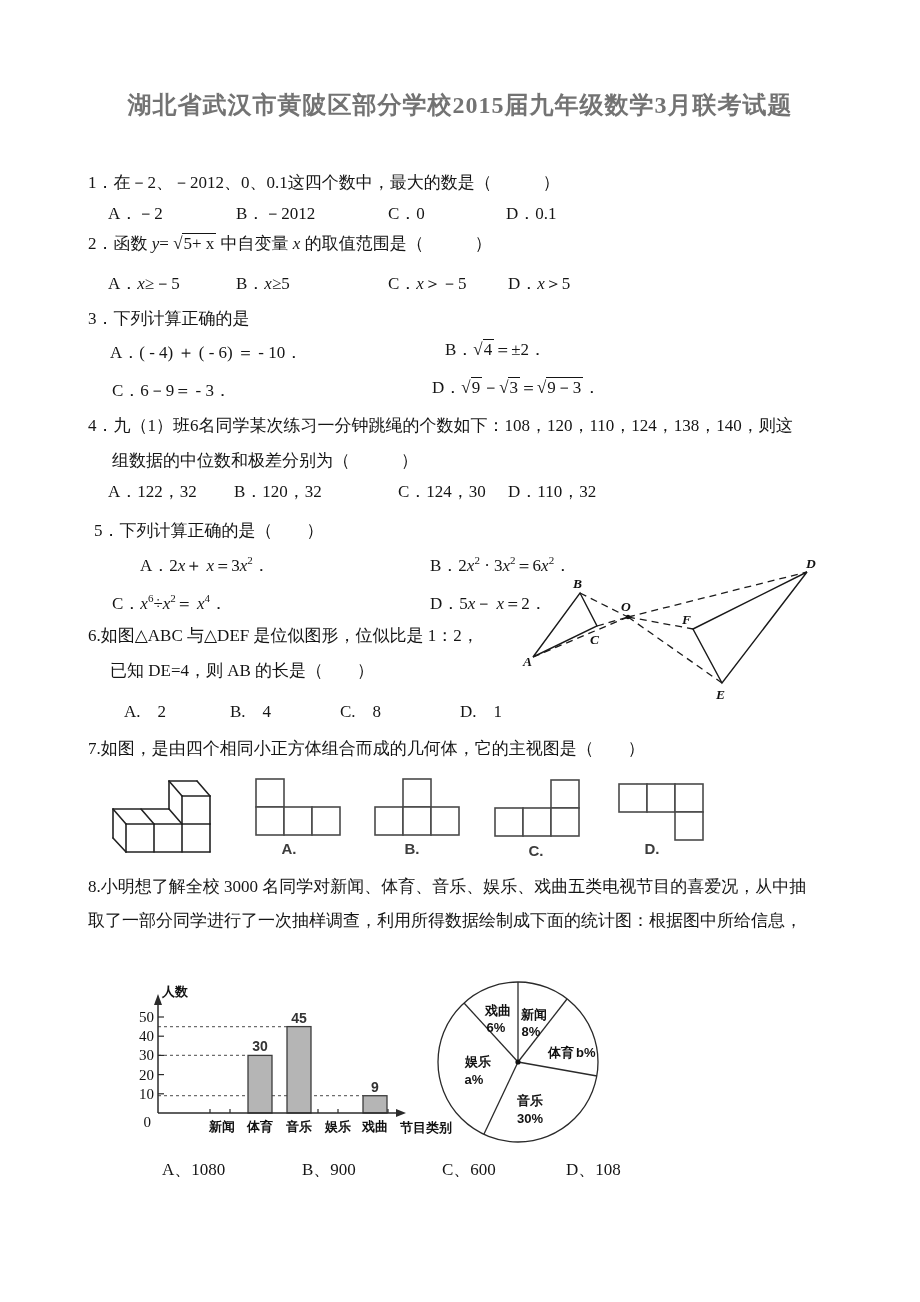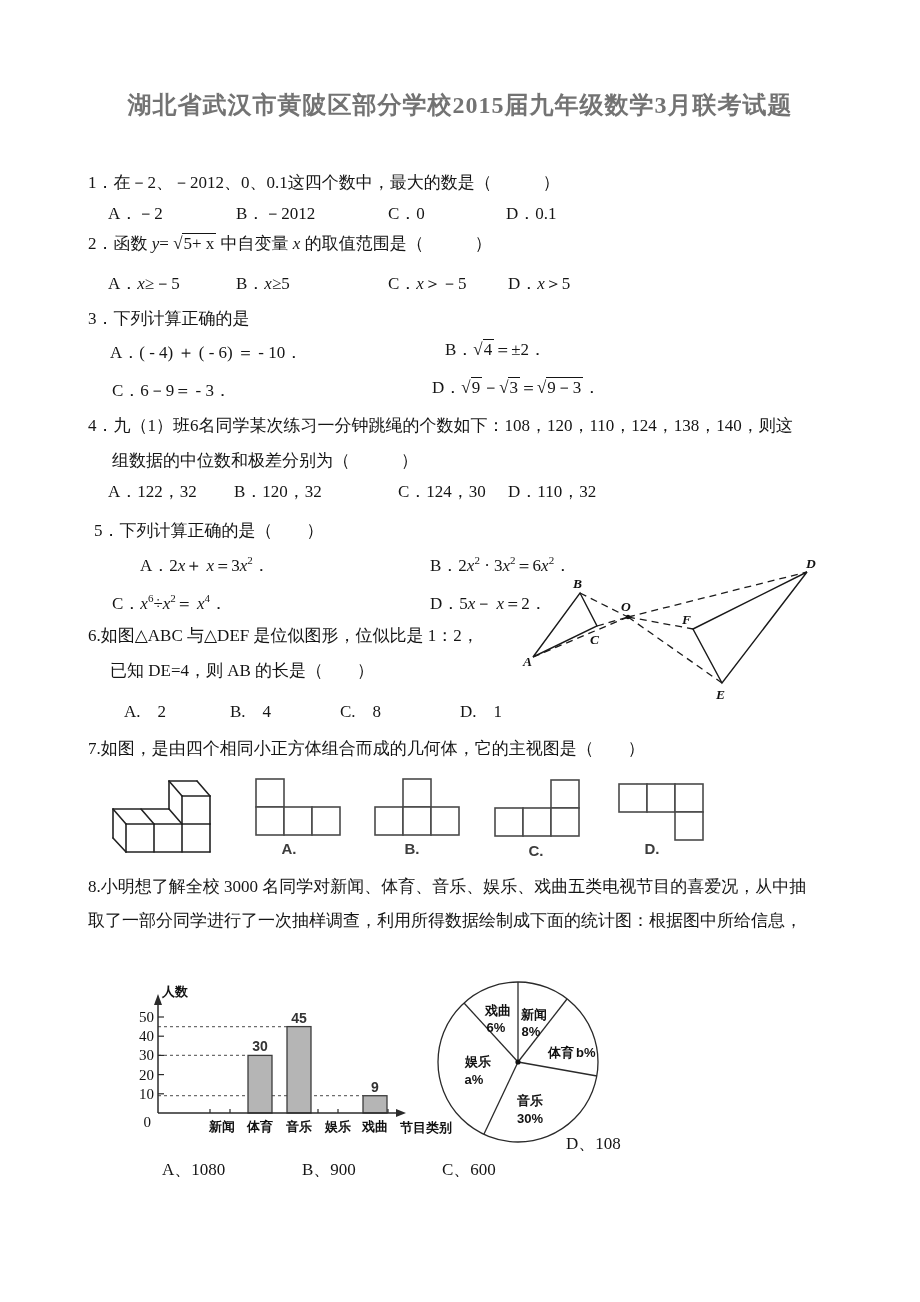--- a/index.html
+++ b/index.html
@@ -231,16 +231,16 @@
     <text class="clab" x="100" y="132" text-anchor="middle">音乐</text>
     <text class="clab" x="100" y="150" text-anchor="middle">30%</text>
     <text class="clab" x="48" y="93" text-anchor="middle">娱乐</text>
     <text class="clab" x="44" y="111" text-anchor="middle">a%</text>
   </svg>
 
   <div>
     <span class="opt" style="top:1158px;left:162px;">A、1080</span>
     <span class="opt" style="top:1158px;left:302px;">B、900</span>
     <span class="opt" style="top:1158px;left:442px;">C、600</span>
-    <span class="opt" style="top:1132px;left:566px;">D、108</span>
+    <span class="opt" style="top:1158px;left:566px;">D、108</span>
   </div>
 
 </div>
 
 </body></html>

